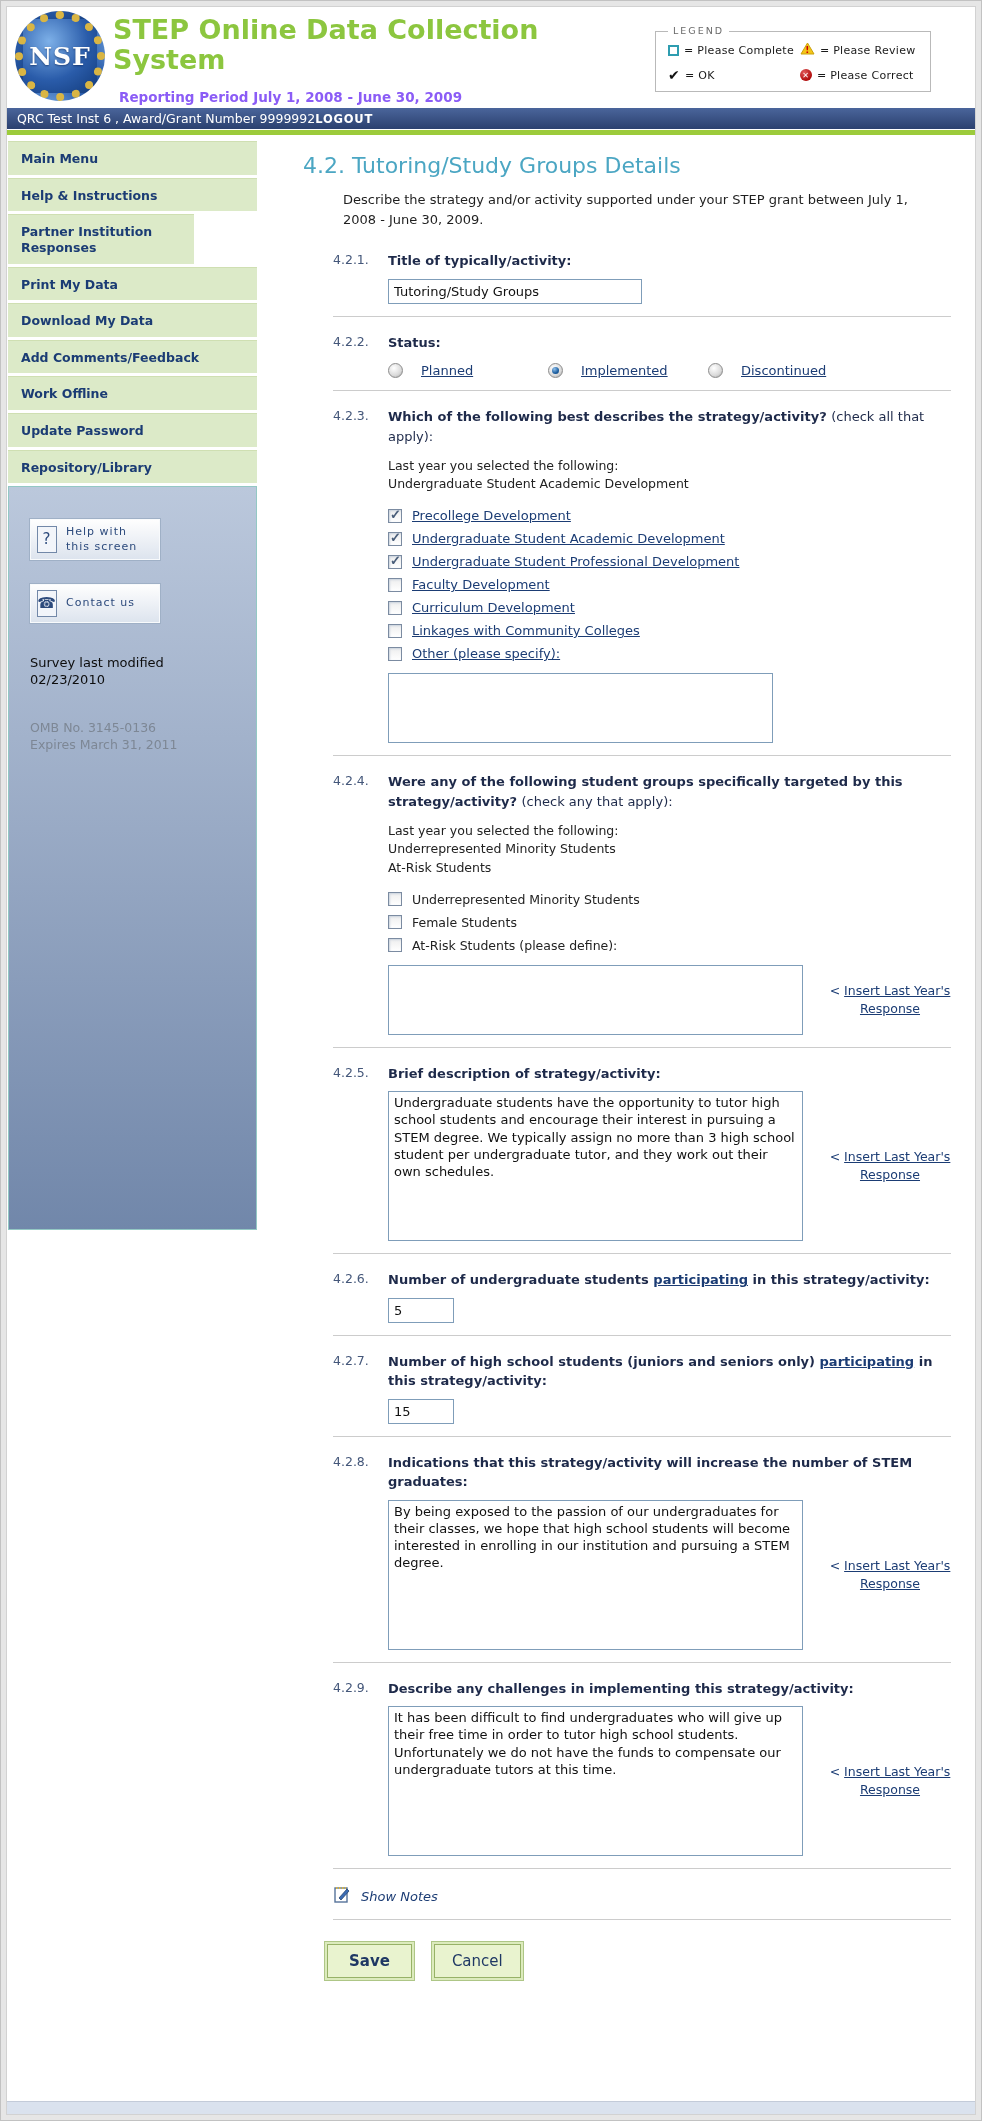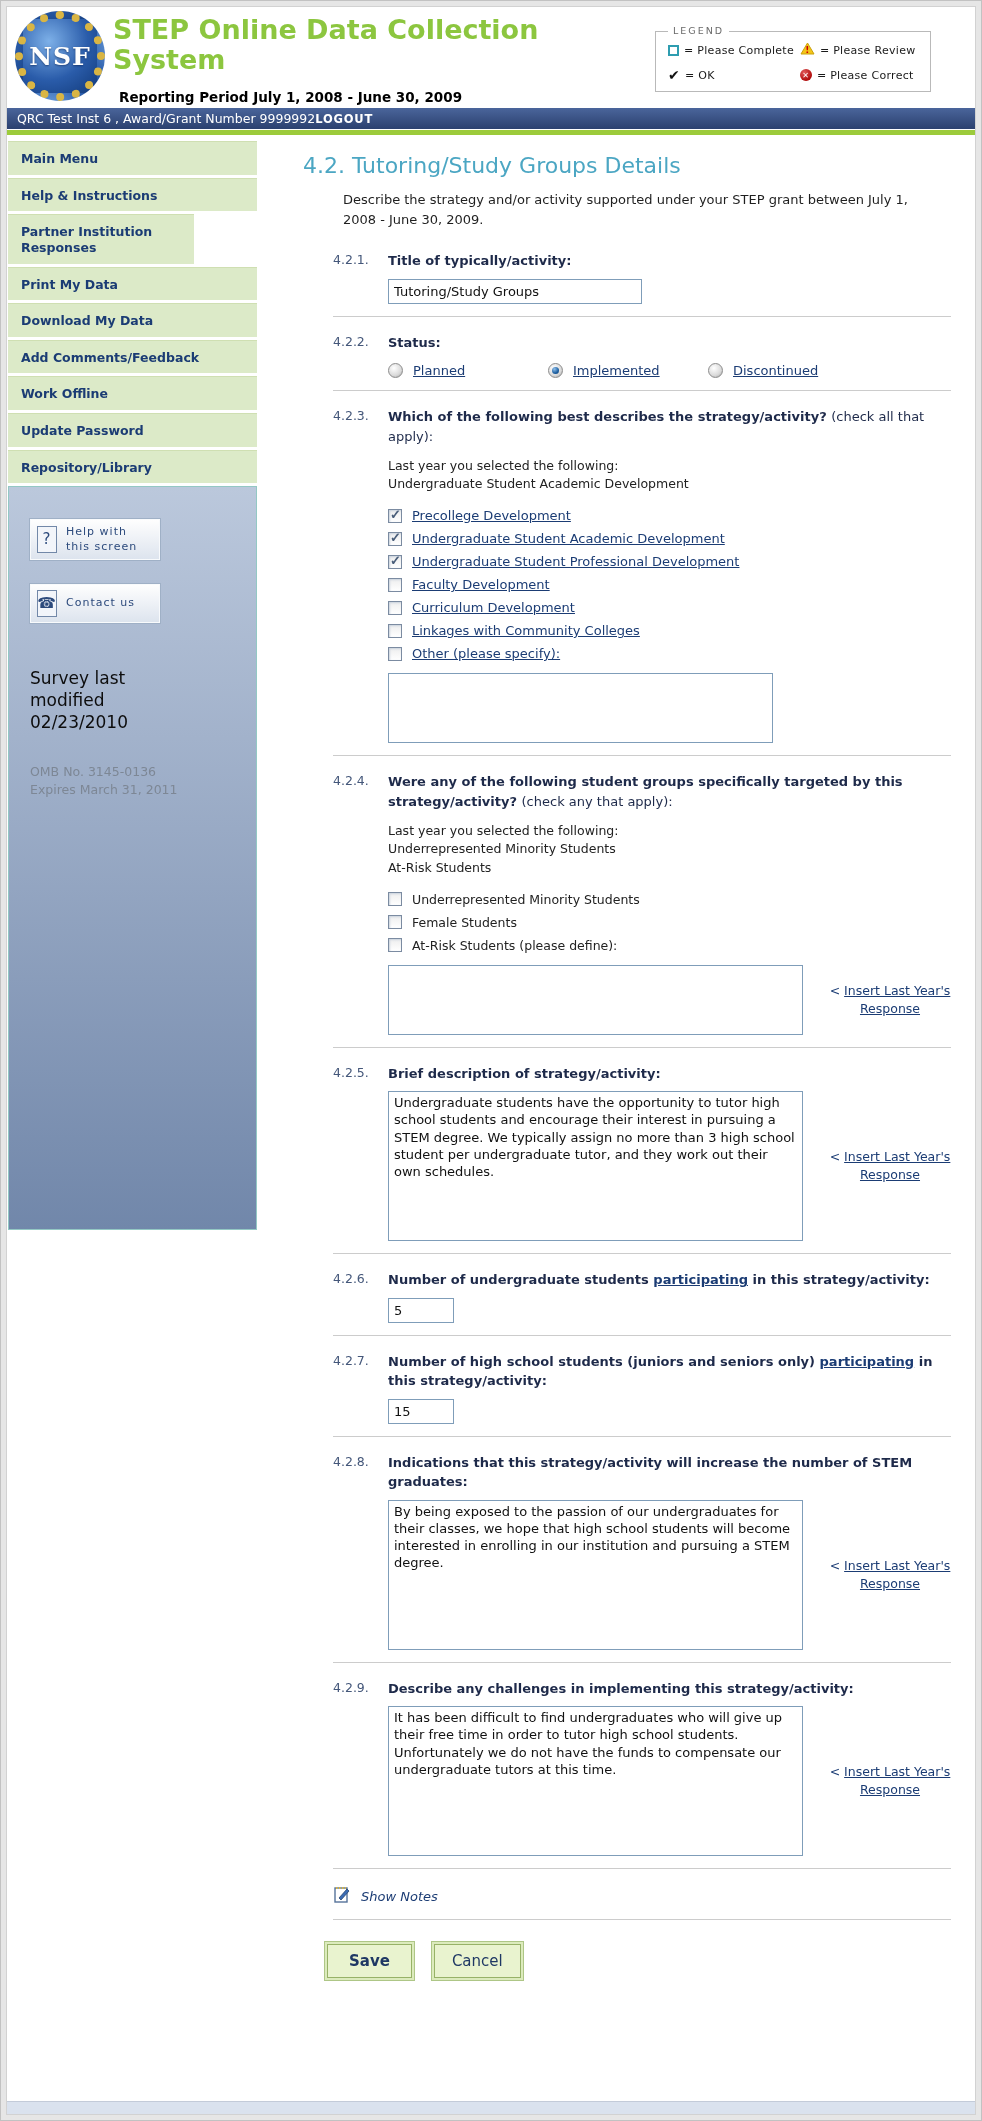--- a/index.html
+++ b/index.html
@@ -7,42 +7,42 @@
   .frame { width:982px; height:2121px; margin:0 auto; background:#e6e6e6; border:1px solid #c2c2c2; padding:5px; }
   .window { background:#fff; border:1px solid #d2d2d2; height:100%; display:flex; flex-direction:column; overflow:hidden; }
 
   
   .header { position:relative; height:101px; flex-shrink:0; }
   .nsf-logo { position:absolute; left:8px; top:4px; width:90px; height:90px; border-radius:50%;
     background:radial-gradient(circle at 35% 30%, #7db0e8, #2a5caa 55%, #123a7a);
     border:8px dotted #d9b544; display:flex; align-items:center; justify-content:center; }
   .nsf-logo span { color:#fff; font-family:"DejaVu Serif", serif; font-weight:bold; font-size:25px; letter-spacing:1px; text-shadow:0 1px 2px rgba(0,20,60,.5); }
   .app-title { position:absolute; left:106px; top:8px; width:470px; color:#8CC63F; font-weight:bold; font-size:27px; line-height:1.12; }
-  .reporting { position:absolute; left:112px; top:82px; color:#000000; font-weight:bold; font-size:13.5px; }
+  .reporting { position:absolute; left:112px; top:82px; color:#8b5cf6; font-weight:bold; font-size:13.5px; }
   .legend { position:absolute; right:44px; top:9px; width:276px; border:1px solid #b9b9b9; padding:10px 8px 8px 12px;margin-top:15px; }
   .legend-title { position:absolute; top:-7px; left:12px; background:#fff; padding:0 5px; font-size:9.5px; color:#6a6a6a; letter-spacing:2px; }
   .legend-grid { display:grid; grid-template-columns:1.08fr 1fr; row-gap:9px; font-size:11px; color:#1a1a1a; letter-spacing:.3px; }
   .lg-item { display:flex; align-items:center; gap:5px; white-space:nowrap; }
   .lg-sq { width:11px; height:11px; border:2px solid #2e9db0; background:#fff; flex-shrink:0; }
   .lg-check { font-size:14px; font-weight:bold; color:#111; }
   .lg-err { width:12px; height:12px; border-radius:50%; background:radial-gradient(circle at 35% 30%, #e25b5b, #b00c0c 70%); color:#fff; font-size:8px; font-weight:bold; display:flex; align-items:center; justify-content:center; flex-shrink:0; }
 
   .navy-bar { flex-shrink:0; height:21px; background:linear-gradient(#4a659b, #2b406f); color:#fff; font-size:12.5px; display:flex; align-items:center; padding:0 12px 0 10px; }
   .logout { font-weight:bold; font-size:11.5px; letter-spacing:.8px; color:#fff; cursor:pointer; }
   .green-line { flex-shrink:0; height:5px; background:#9CCB3B; margin-top:1px; }
 
   .body-row { flex:1; display:flex; overflow:hidden; }
 
   
   .sidebar { width:250px; flex-shrink:0; padding-top:6px; }
   .menu-item { background:#DCEAC8; color:#1B3C74; font-weight:bold; font-size:12.5px; line-height:1.25; padding:9px 8px 8px 13px; margin:0 0 3px 1px; border-top:1px solid #cfdfb2; cursor:pointer; }
   .side-panel { margin-left:1px; height:744px; background:linear-gradient(#bbc8dc, #7187aa); border:1px solid #93c8c4; padding:32px 16px 0 21px; }
   .side-btn { width:130px; background:linear-gradient(#fefefe, #dde4ee); border:1px solid #f8fafc; box-shadow:0 0 0 1px #9fb0c6; display:flex; align-items:center; gap:9px; padding:5px 6px; color:#2c4a7c; font-size:11px; letter-spacing:1px; line-height:1.3; margin-bottom:24px; cursor:pointer; }
   .side-btn .ic { width:20px; height:27px; border:1px solid #7288a8; background:#f2f5fa; color:#2c4a7c; font-size:15px; display:flex; align-items:center; justify-content:center; flex-shrink:0; }
-  .modified { color:#0d0d0d; font-size:17px; line-height:1.3; margin-top:44px; }
+  .modified { color:#0d0d0d; font-size:13px; line-height:1.3; margin-top:32px; }
   .omb { color:#7d8795; font-size:12.5px; line-height:1.4; margin-top:30px; }
 
   
   .content { flex:1; padding:18px 24px 0 28px; font-size:12.5px; color:#333; overflow:hidden; }
   .crumb { font-size:12px; color:#1B3C74; margin-bottom:22px; }
   .crumb a { color:#1B3C74; text-decoration:underline; cursor:pointer; }
   .page-title { color:#4BA6C3; font-size:22px; font-weight:normal; margin:0 0 12px 18px; }
   .page-desc { margin-left:58px; width:575px; font-size:13px; color:#1f1f1f; line-height:1.5; margin-bottom:22px; }
 
   .q { position:relative; padding-left:103px; }
@@ -51,21 +51,21 @@
   .qlabel .note { font-weight:normal; }
   .qlabel a { color:#1B3C74; text-decoration:underline; cursor:pointer; }
   .rule { border-top:1px solid #ccc; width:618px; margin:12px 0 16px 48px; }
 
   input.ti { border:1px solid #7f9db9; height:25px; font-family:inherit; font-size:13px; color:#111; padding:2px 5px; margin-top:8px; }
   .w-title { width:254px; } .w-num { width:66px; }
   textarea { border:1px solid #7f9db9; font-family:inherit; font-size:13px; color:#111; line-height:1.33; padding:2px 5px; resize:none; display:block; }
   .ta { width:415px; height:70px; } .ta-big { height:150px; } .ta-other { width:385px; margin-top:8px; }
 
   .radio-row { display:flex; margin-top:11px; }
-  .radio-opt { display:flex; align-items:center; gap:10px; width:160px; }
+  .radio-opt { display:flex; align-items:center; gap:18px; width:160px; }
   .radio-opt:last-child { width:auto; }
   input[type=radio] { appearance:none; -webkit-appearance:none; width:15px; height:15px; margin:0; border-radius:50%;
     background:radial-gradient(circle at 38% 32%, #fff, #d9d9d9 62%, #9a9a9a); border:1px solid #8d8d8d; position:relative; cursor:pointer; }
   input[type=radio]:checked::after { content:""; position:absolute; inset:3px; border-radius:50%;
     background:radial-gradient(circle at 35% 30%, #8fc0ec, #1d5fa0 60%, #0c3f77); }
   .radio-opt a { color:#1B3C74; text-decoration:underline; font-size:13px; cursor:pointer; }
 
   .lastyear { margin:11px 0; line-height:1.45; color:#222; font-size:12.5px; }
   .check-row { display:flex; align-items:center; gap:10px; height:23px; }
   input[type=checkbox] { appearance:none; -webkit-appearance:none; width:14px; height:14px; margin:0; flex-shrink:0;

